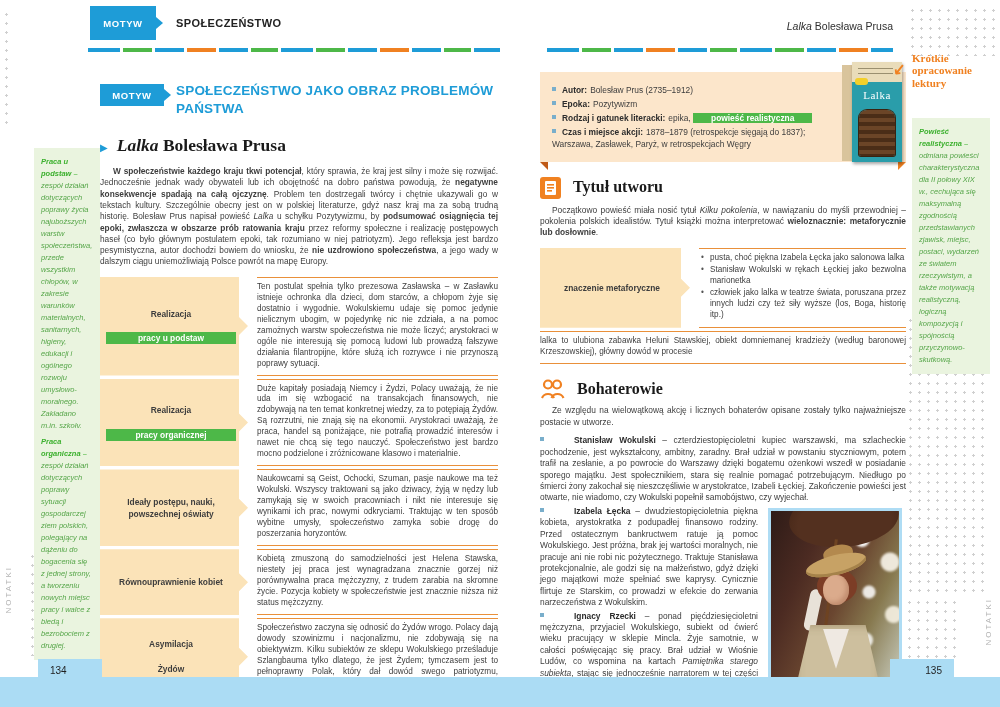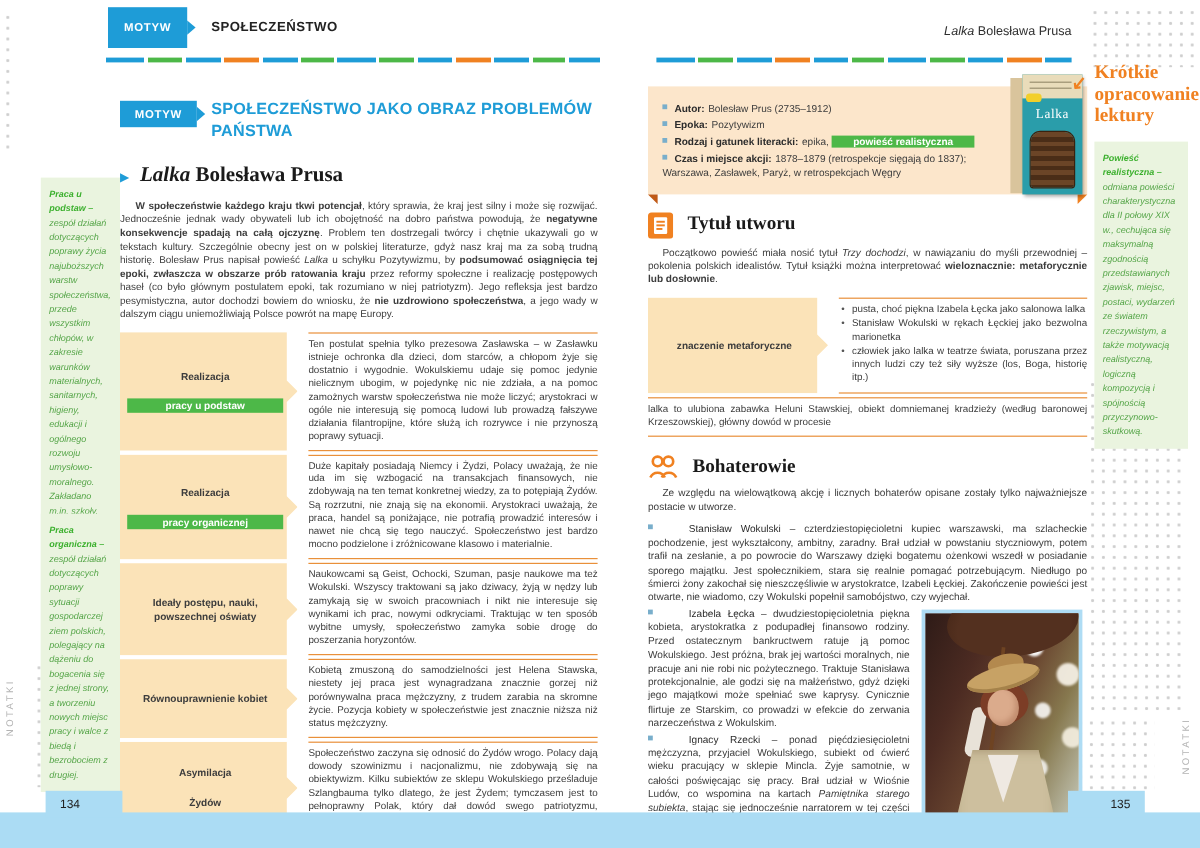--- a/index.html
+++ b/index.html
@@ -82,21 +82,21 @@
   .section-head{display:flex;align-items:center;gap:12px;margin:14px 0 6px;}
   .section-title{font-family:"Liberation Serif",serif;font-size:16px;font-weight:bold;color:#1a1a1a;}
   .rp-p{margin:0 0 7px;text-align:justify;text-indent:12px;}
   .z-table .t-label{width:150px;font-weight:bold;}
   .z-bullets{margin:0;padding-left:11px;list-style:none;}
   .z-bullets li{position:relative;margin:0 0 1px;}
   .z-bullets li::before{content:"•";position:absolute;left:-9px;color:#555;}
 
   .characters{margin-top:2px;}
   .char{text-align:justify;margin-bottom:2px;}
-  .char .name{font-weight:normal;color:#2c2c2c;padding-left:24px;}
+  .char .name{font-weight:bold;color:#2c2c2c;padding-left:24px;}
   .photo-float{float:right;width:138px;margin:2px 0 2px 10px;}
   .photo{width:128px;height:176px;border:3px solid #aedcf4;position:relative;overflow:hidden;
      background:linear-gradient(115deg,#2e1b17 0%,#4c2b22 28%,#6a4630 52%,#87794f 72%,#c9cdbf 100%);}
   .blossoms{position:absolute;right:-12px;top:6px;width:70px;height:150px;
      background:radial-gradient(circle at 30% 15%,rgba(255,255,255,.95) 0 7px,transparent 8px),
        radial-gradient(circle at 70% 30%,rgba(250,245,235,.9) 0 9px,transparent 10px),
        radial-gradient(circle at 40% 50%,rgba(255,255,255,.85) 0 6px,transparent 7px),
        radial-gradient(circle at 75% 65%,rgba(245,240,225,.9) 0 8px,transparent 9px),
        radial-gradient(circle at 35% 82%,rgba(255,255,255,.8) 0 7px,transparent 8px);
      filter:blur(1px);}
@@ -114,21 +114,21 @@
   .coat{position:absolute;left:24px;bottom:-4px;width:86px;height:66px;background:#cdbf9e;
      clip-path:polygon(18% 0,82% 0,100% 100%,0 100%);box-shadow:inset 0 0 10px rgba(120,100,60,.5);}
   .collar{position:absolute;left:52px;bottom:18px;width:26px;height:40px;background:#efe9e2;
      clip-path:polygon(50% 100%,0 0,100% 0);}
   .glove{position:absolute;left:36px;top:78px;width:12px;height:42px;border-radius:6px;
      background:#e8e2d8;transform:rotate(12deg);}
   .photo-corner{position:absolute;left:-3px;bottom:-3px;border-bottom:13px solid #2ba3dc;
      border-right:13px solid transparent;width:0;height:0;}
 
   .kro-note{position:absolute;left:912px;top:52px;width:86px;font-family:"Liberation Serif",serif;
-     font-weight:bold;font-size:16px;color:#f08121;line-height:1.12;}
+     font-weight:bold;font-size:11px;color:#f08121;line-height:1.12;}
   .kro-arrow{position:absolute;left:893px;top:60px;color:#f08121;font-size:15px;font-weight:bold;
      transform:rotate(-6deg);}
   .mnote-r{left:912px;top:118px;width:64px;}
 
   .bottom-bar{position:absolute;left:0;bottom:0;width:1000px;height:30px;background:#abdcf4;}
   .page-tab{position:absolute;bottom:26px;width:52px;height:22px;background:#abdcf4;
      font-weight:normal;font-size:10px;color:#1f1f1f;display:flex;align-items:center;}
   .tab-left{left:38px;padding-left:12px;}
   .tab-right{left:890px;justify-content:flex-end;padding-right:12px;}
 
@@ -250,21 +250,21 @@
   <div class="section-head">
     <svg class="icon-sq" width="21" height="23" viewBox="0 0 21 23">
       <rect x="0" y="1" width="21" height="22" rx="3" fill="#f08121"></rect>
       <rect x="5" y="5" width="11" height="14" rx="1" fill="#fff"></rect>
       <rect x="7" y="8" width="7" height="1.6" fill="#f08121"></rect>
       <rect x="7" y="11" width="7" height="1.6" fill="#f08121"></rect>
       <rect x="7" y="14" width="5" height="1.6" fill="#f08121"></rect>
     </svg>
     <span class="section-title">Tytuł utworu</span>
   </div>
-  <p class="rp-p"><span>Początkowo powieść miała nosić tytuł </span><span class="it">Trzy dochodzi</span><span>, w nawiązaniu do myśli przewodniej – pokolenia polskich idealistów. Tytuł książki można interpretować </span><span class="b">wieloznacznie: metaforycznie lub dosłownie</span><span>.</span></p>
+  <p class="rp-p"><span>Początkowo powieść miała nosić tytuł </span><span class="it">Kilku pokolenia</span><span>, w nawiązaniu do myśli przewodniej – pokolenia polskich idealistów. Tytuł książki można interpretować </span><span class="b">wieloznacznie: metaforycznie lub dosłownie</span><span>.</span></p>
 
   <div class="info-table z-table">
     <div class="t-row">
       <div class="t-label">znaczenie metaforyczne</div>
       <div class="t-body">
         <ul class="z-bullets">
           <li>pusta, choć piękna Izabela Łęcka jako salonowa lalka</li>
           <li>Stanisław Wokulski w rękach Łęckiej jako bezwolna marionetka</li>
           <li>człowiek jako lalka w teatrze świata, poruszana przez innych ludzi czy też siły wyższe (los, Boga, historię itp.)</li>
         </ul>

